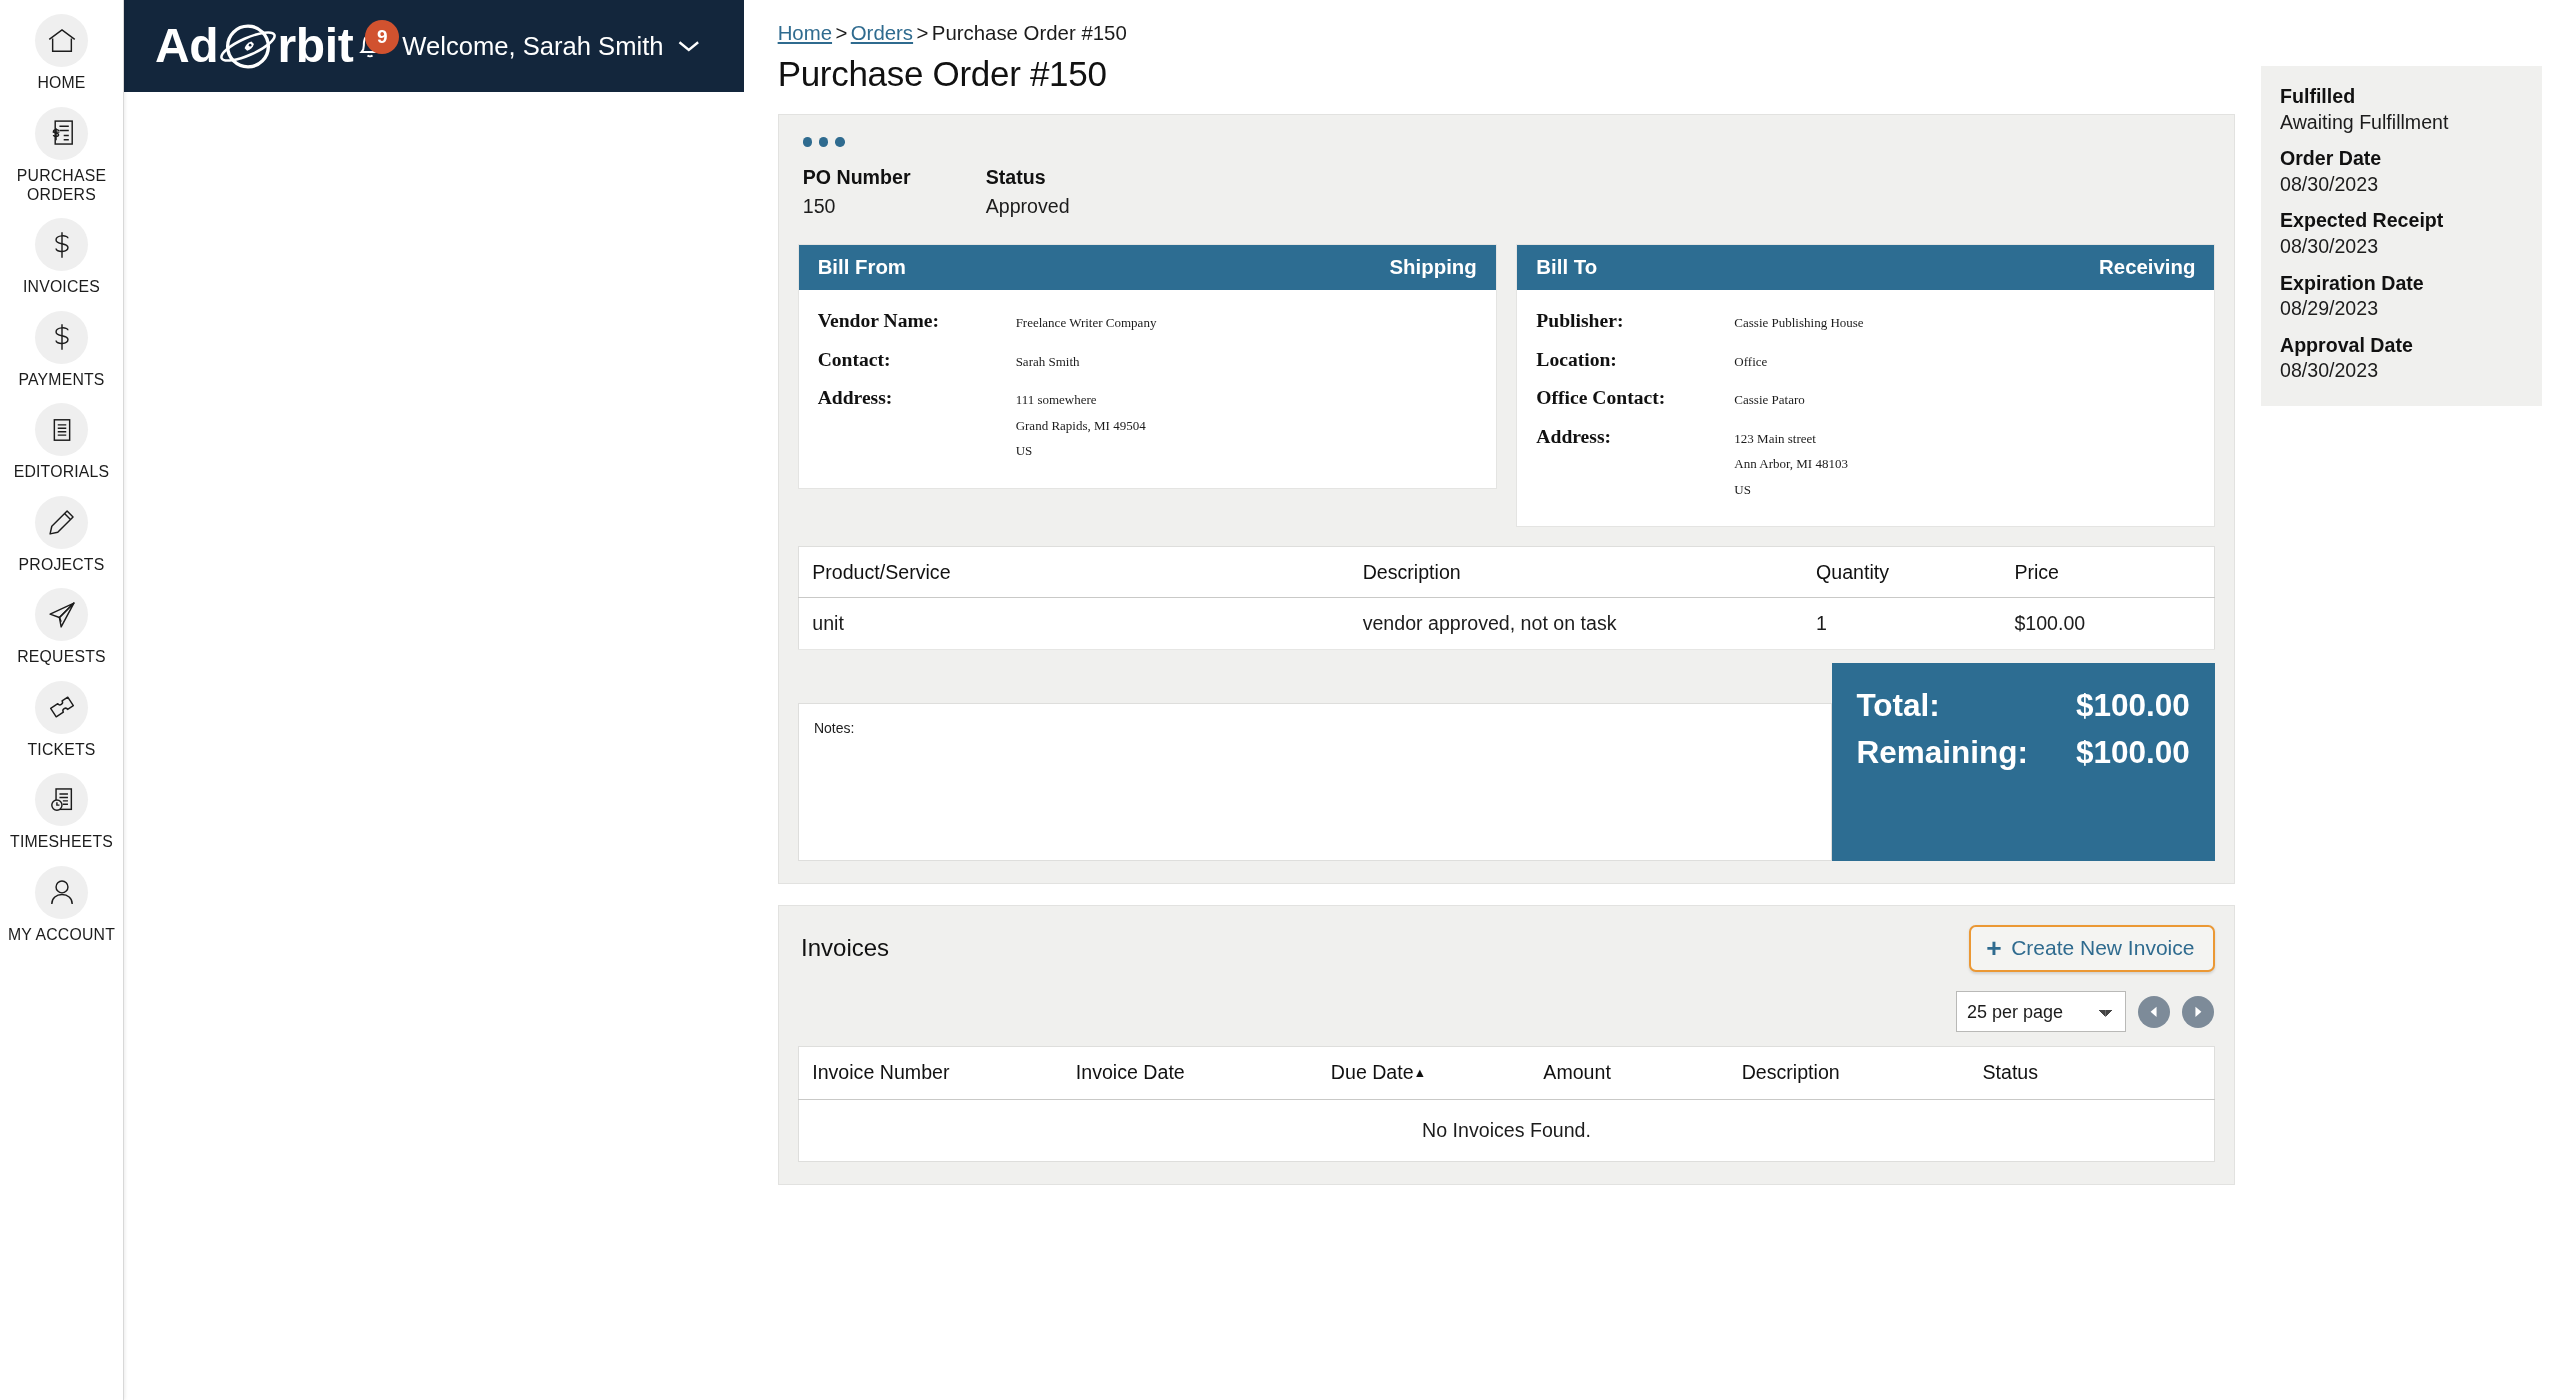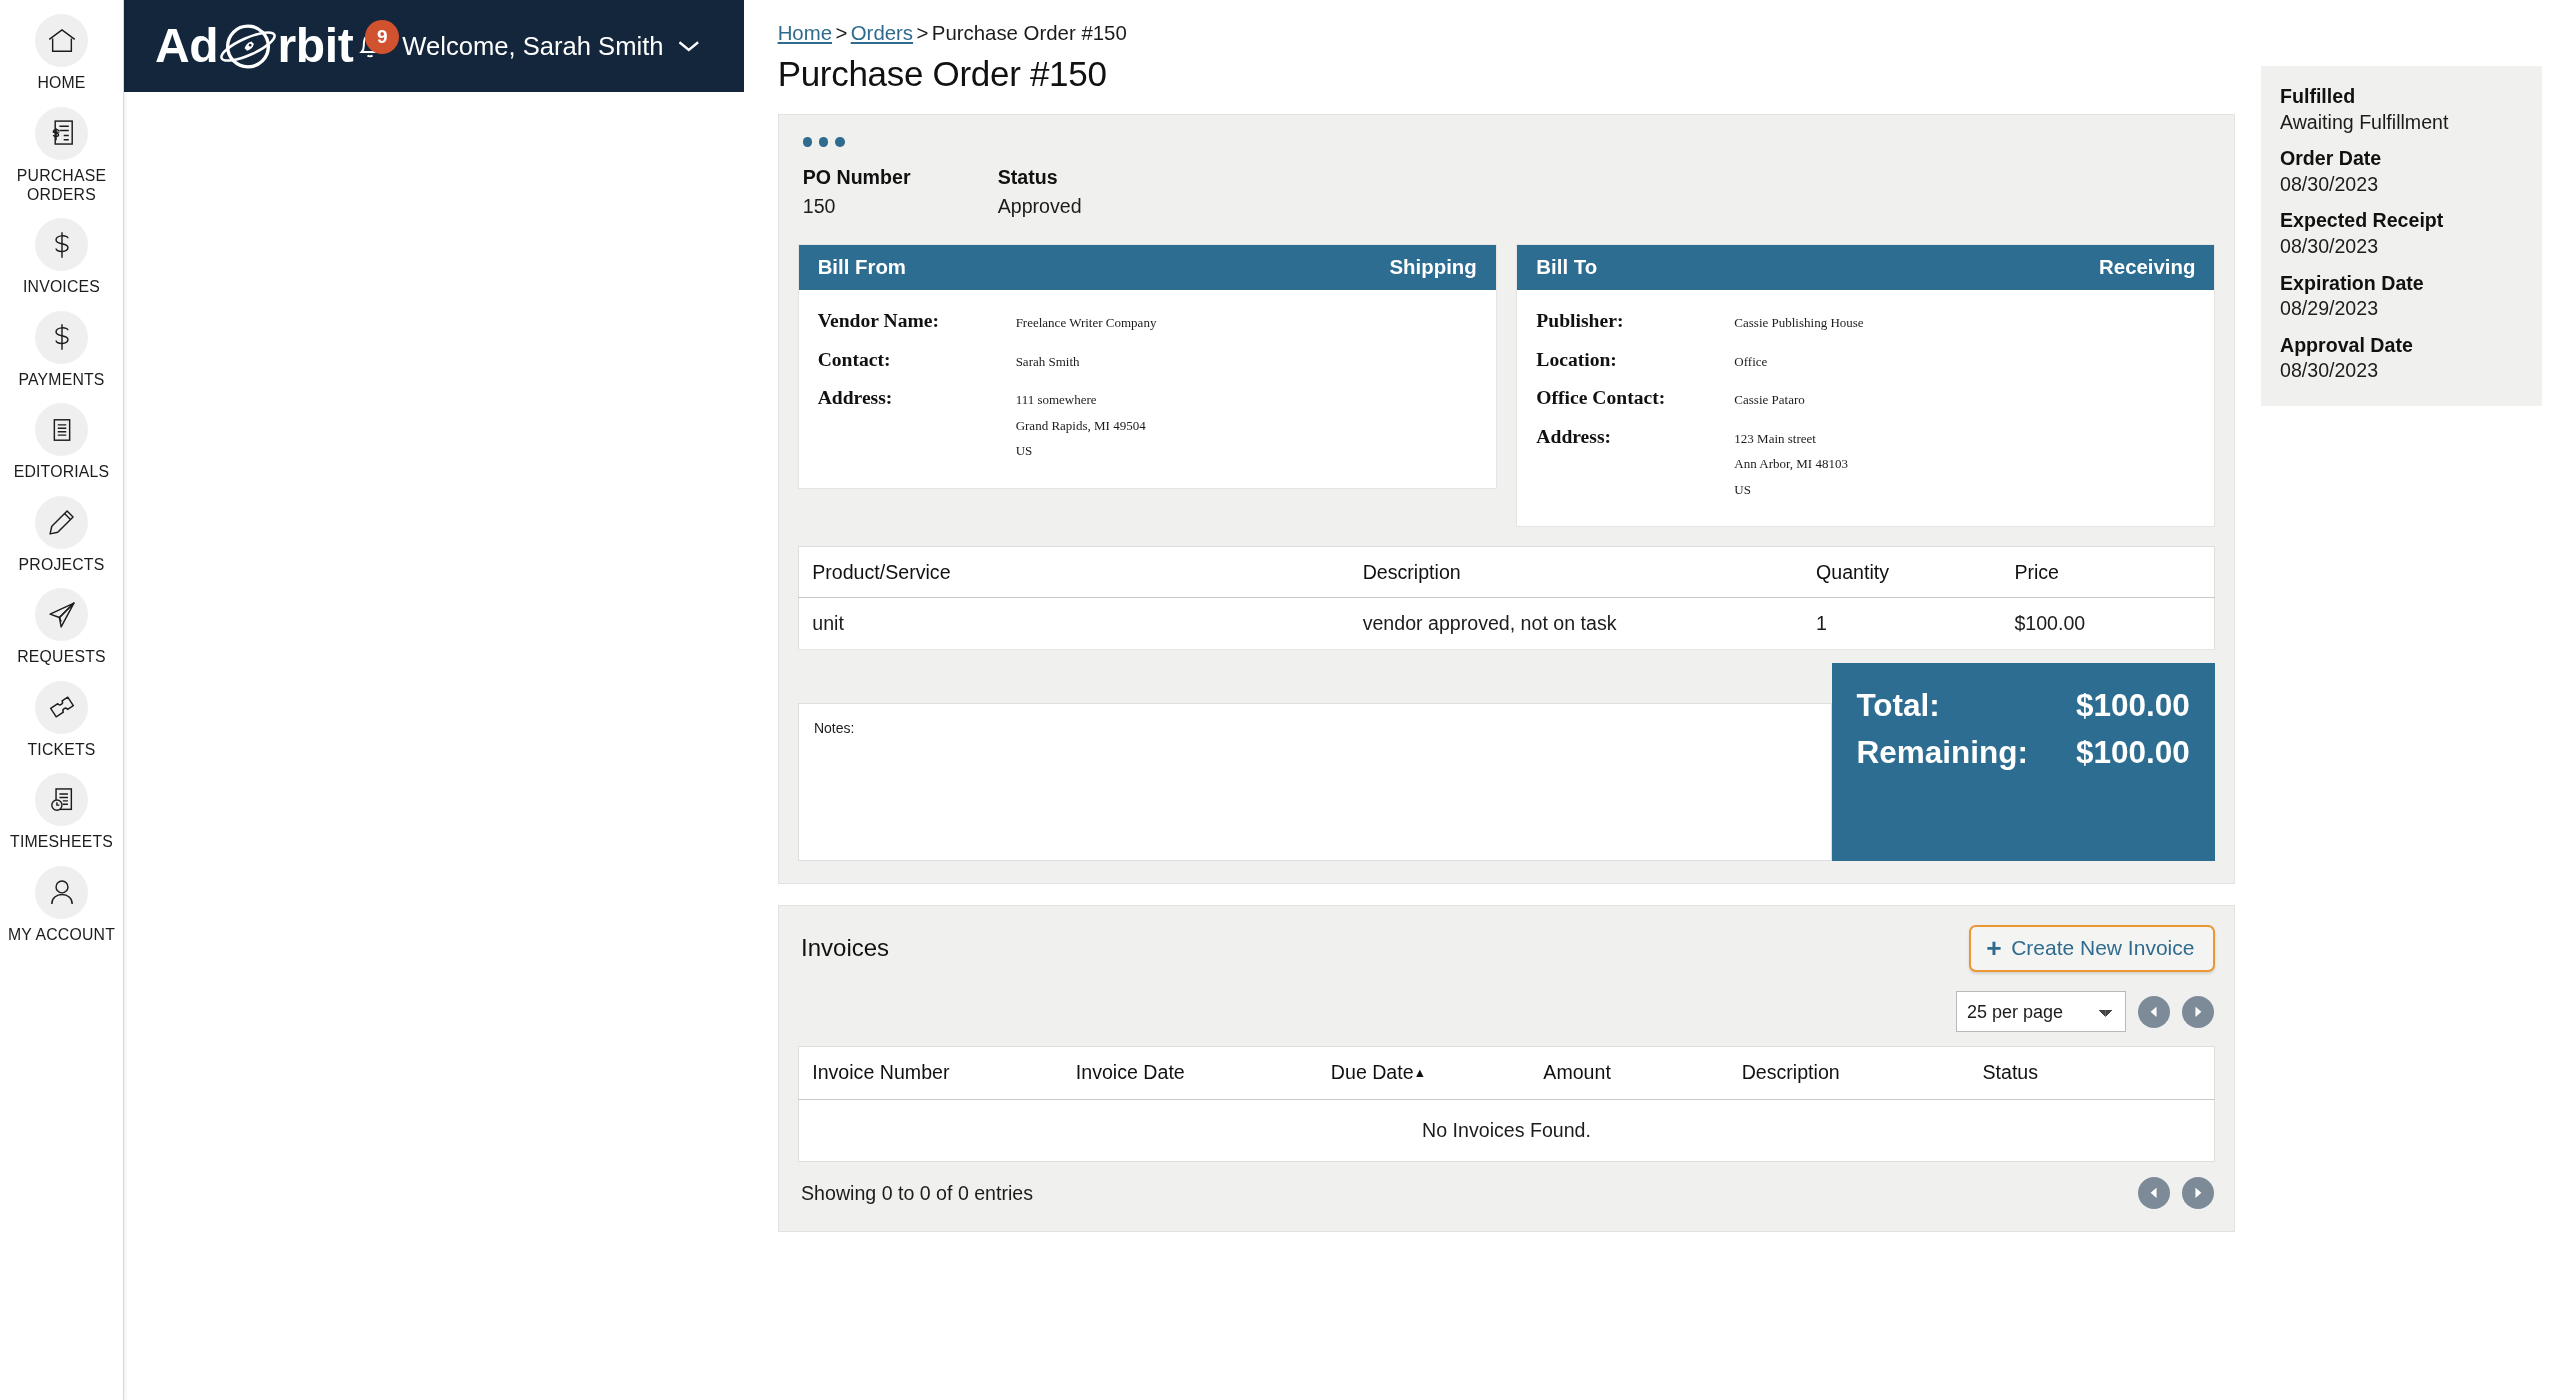--- a/index.html
+++ b/index.html
@@ -79,21 +79,21 @@
   .crumbs a { color:#2f6b8f; text-decoration: underline; }
   .crumb-sep { color:#1c1c1c; padding: 0 3.4px; }
   .page-title { font-size: 35px; font-weight: 400; color:#111; margin-bottom: 20.4px; letter-spacing:-0.3px;}
 
   .card { background:#f0f0ee; border:0.9px solid #e2e2e0; }
   .po-card { padding: 19px 19px 22px 19px; }
 
   .dots { display:flex; gap: 6.8px; padding: 3.4px 0 19px 5.1px; cursor:pointer; width: 51px;}
   .dots i { width: 9.4px; height: 9.4px; border-radius:50%; background:#2f6b8f; display:block; }
 
-  .meta-row { display:flex; gap: 12px; padding: 0 0 5.1px 5.1px; }
+  .meta-row { display:flex; gap: 0; padding: 0 0 5.1px 5.1px; }
   .meta-col { width: 183px; }
   .meta-lbl { font-size: 19.6px; font-weight: 700; color:#111; margin-bottom: 6.8px; }
   .meta-val { font-size: 19.6px; color:#1c1c1c; }
 
   .bill-row { display:flex; gap: 19.6px; margin-top: 20.4px; align-items: flex-start; }
   .bill { flex:1; background:#ffffff; border:0.9px solid #e4e4e2; }
   .bill-head {
     background:#2d6d92; color:#ffffff;
     display:flex; align-items:center; justify-content:space-between;
     padding: 11px 19px; font-size: 20.4px; font-weight: 700;
@@ -489,39 +489,20 @@
                 <th style="width:17%">Status</th>
               </tr>
             </thead>
             <tbody>
               <tr>
                 <td class="empty-cell" colspan="6">No Invoices Found.</td>
               </tr>
             </tbody>
           </table>
 
-          <div class="inv-foot">
-            <span class="showing">Showing 0 to 0 of 0 entries</span>
-            <span class="foot-btns">
-              <button class="circ-btn">
-                <span>
-                  <svg width="12" height="13.6" viewBox="0 0 14 16">
-                      <path d="M10 2 L3 8 L10 14 z" fill="#ffffff"></path>
-                    </svg>
-                </span>
-              </button>
-              <button class="circ-btn">
-                <span>
-                  <svg width="12" height="13.6" viewBox="0 0 14 16">
-                      <path d="M4 2 L11 8 L4 14 z" fill="#ffffff"></path>
-                    </svg>
-                </span>
-              </button>
-            </span>
-          </div>
         </section>
       </div>
 
       <aside class="right-col">
         <div class="info">
           <div class="info-blk">
             <div class="info-k">Fulfilled</div>
             <div class="info-v">Awaiting Fulfillment</div>
           </div>
           <div class="info-blk">

